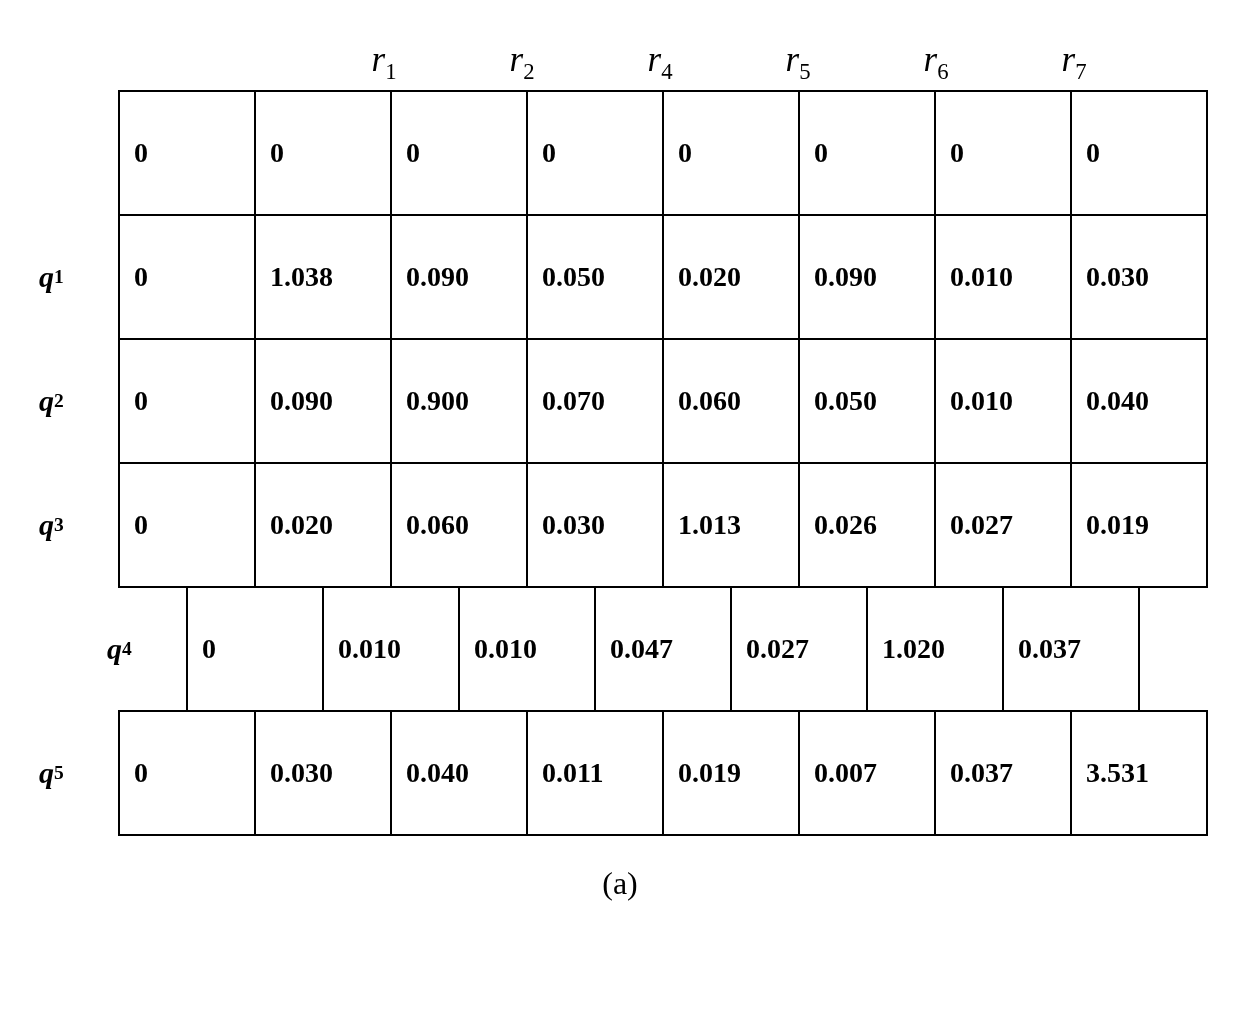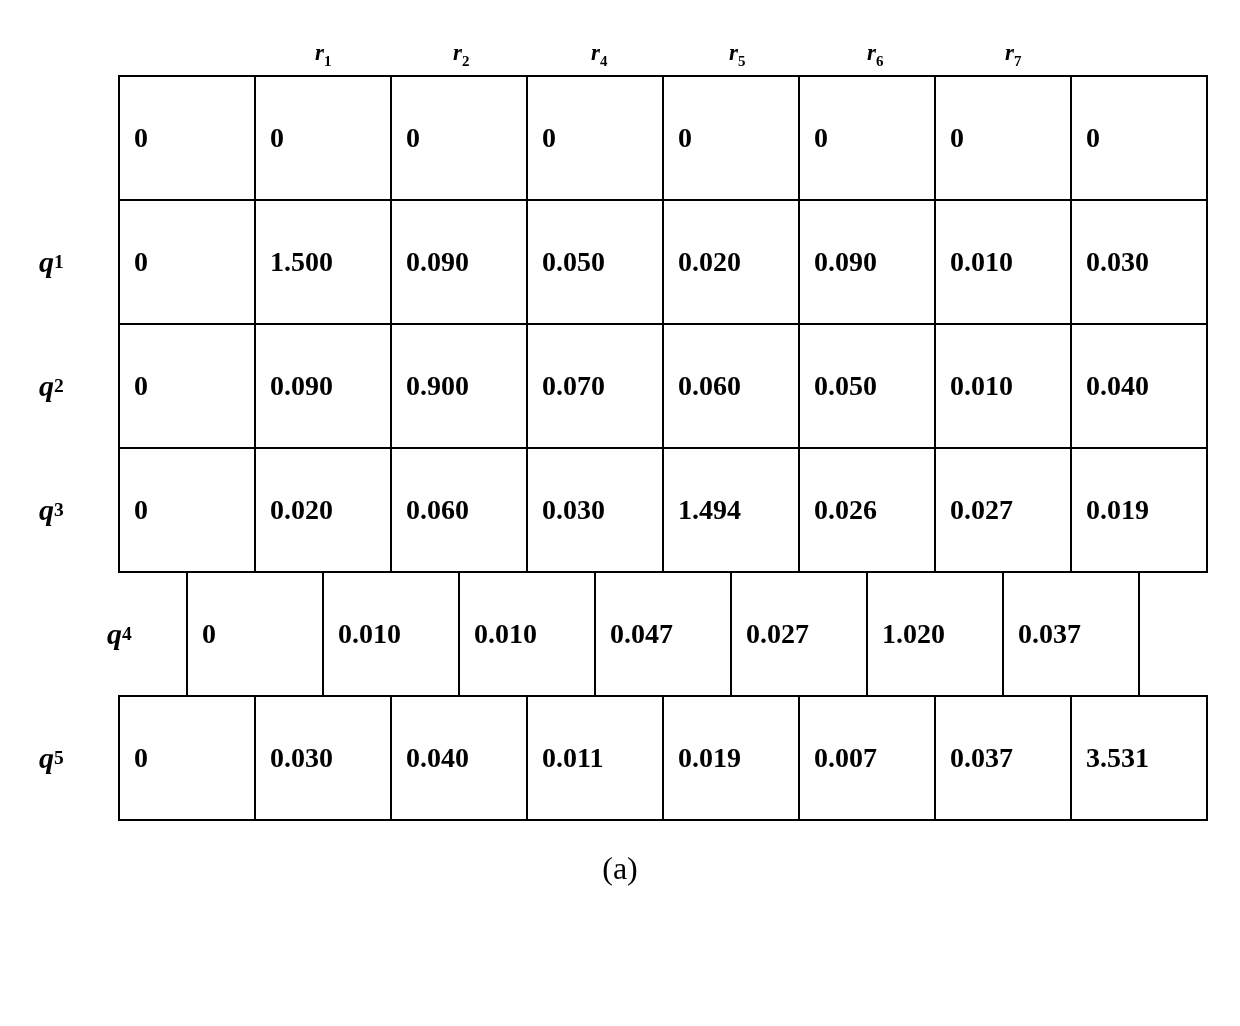--- a/index.html
+++ b/index.html
@@ -15,22 +15,23 @@
       flex-direction: column;
       align-items: center;
     }
     .header-row {
       display: flex;
       margin-left: 80px; 
       margin-bottom: 6px;
     }
     .col-blank, .col-header {
       width: 138px;
-      font-size: 23px;
-      font-weight: bold;
+      text-align: center;
+      font-size: 35px;
+      font-weight: normal;
       font-style: italic;
     }
     .col-header .sub {
       font-size: 0.65em;
       vertical-align: sub;
       font-style: normal;
     }
     .grid-row {
       display: flex;
       align-items: stretch;
@@ -94,21 +95,21 @@
     <div class="cell">0</div>
     <div class="cell">0</div>
   </div>
 
   <div class="grid-row">
     <div class="row-label">
         <span>q</span>
         <span class="sub">1</span>
       </div>
     <div class="cell">0</div>
-    <div class="cell">1.500</div>
+    <div class="cell">1.038</div>
     <div class="cell">0.090</div>
     <div class="cell">0.050</div>
     <div class="cell">0.020</div>
     <div class="cell">0.090</div>
     <div class="cell">0.010</div>
     <div class="cell">0.030</div>
   </div>
 
   <div class="grid-row">
     <div class="row-label">
@@ -127,21 +128,21 @@
 
   <div class="grid-row">
     <div class="row-label">
         <span>q</span>
         <span class="sub">3</span>
       </div>
     <div class="cell">0</div>
     <div class="cell">0.020</div>
     <div class="cell">0.060</div>
     <div class="cell">0.030</div>
-    <div class="cell">1.494</div>
+    <div class="cell">1.013</div>
     <div class="cell">0.026</div>
     <div class="cell">0.027</div>
     <div class="cell">0.019</div>
   </div>
 
   <div class="grid-row">
     <div class="row-label">
         <span>q</span>
         <span class="sub">4</span>
       </div>

